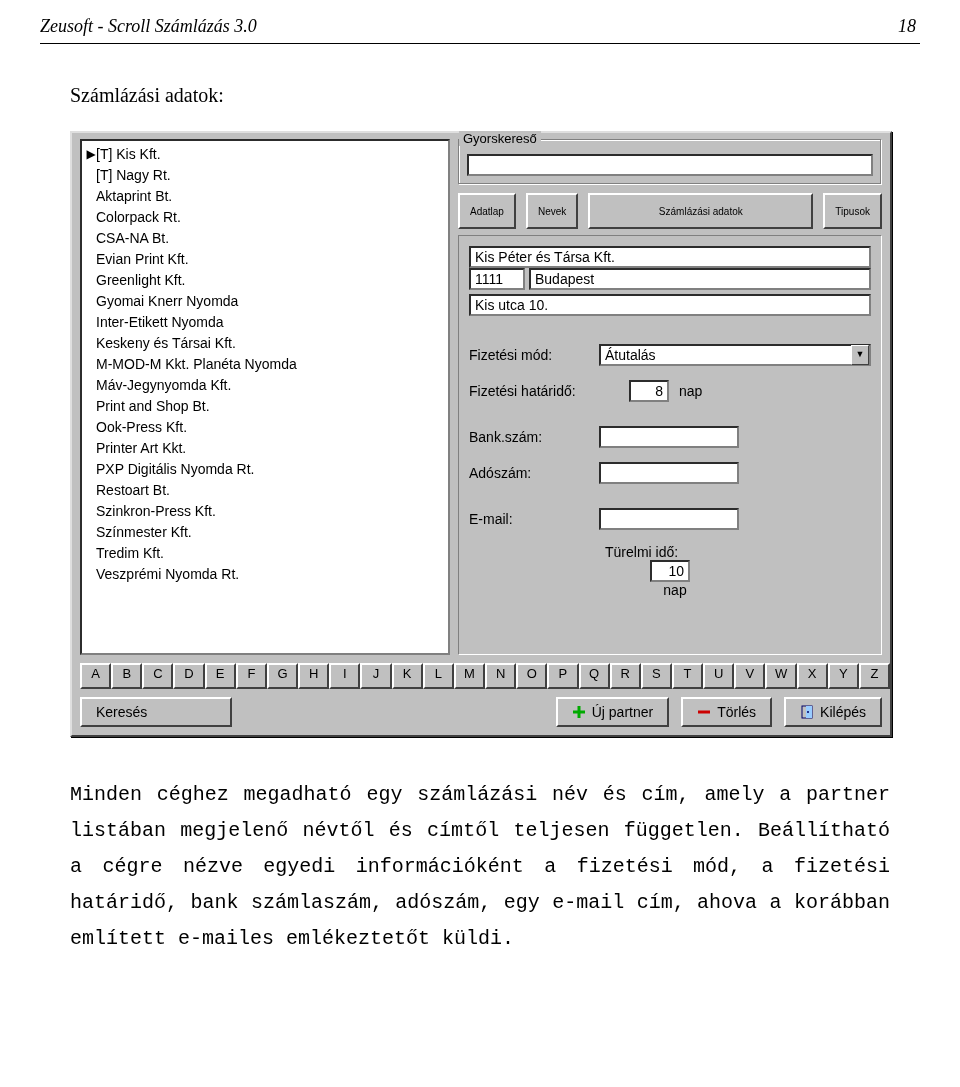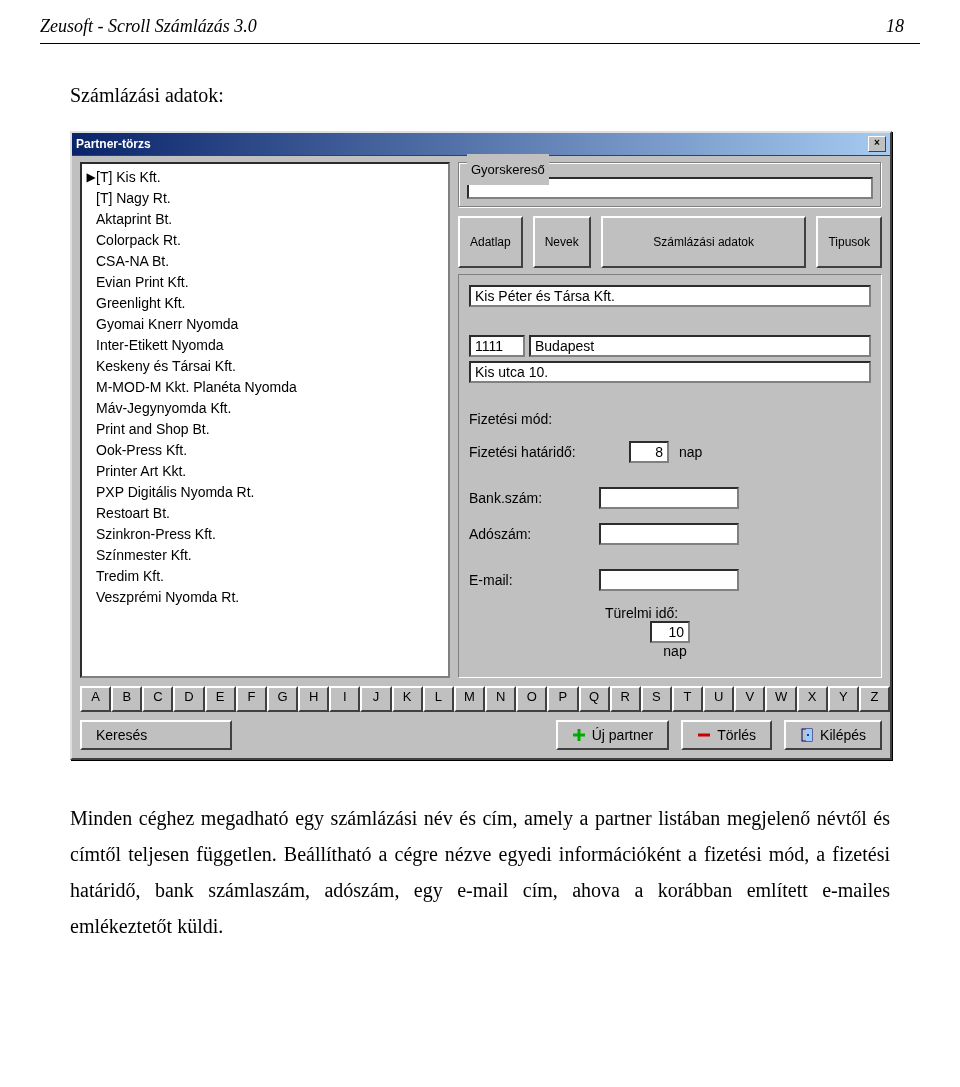--- a/index.html
+++ b/index.html
@@ -13,21 +13,21 @@
   .page {
     width:960px;
     padding:16px 40px 30px 40px;
     box-sizing:border-box;
   }
   .doc-header {
     display:flex;
     justify-content:space-between;
     font-style:italic;
     font-size:18px;
-    margin:0 16px 6px 0;
+    margin:0 4px 6px 0;
   }
   .page-rule {
     border:none;
     border-top:1px solid #000;
     margin:0 0 40px 0;
   }
   .section-title {
     font-size:20px;
     margin:0 0 24px 30px;
   }
@@ -97,23 +97,23 @@
   }
   .groupbox {
     border:1px solid;
     border-color:#808080 #fff #fff #808080;
     box-shadow:inset -1px -1px 0 #808080, inset 1px 1px 0 #fff;
     margin:0 0 6px 0;
     padding:14px 8px 8px 8px;
     position:relative;
   }
   .groupbox .legend {
-    position:absolute;top:-9px;left:8px;
-    background:#c0c0c0;
-    padding:8px 4px;font-size:13px;
+    position:absolute;top:-9px;left:0;
+    background:#c0c0c0;
+    padding:0 4px;font-size:13px;
   }
   .sunk-input, .combo {
     background:#fff;
     border:2px inset #808080;
     height:22px;
     padding:0 4px;
     font-size:14px;
     font-family:Arial,sans-serif;
     box-sizing:border-box;
     line-height:18px;
@@ -132,22 +132,22 @@
   .tabs {
     display:flex;
     gap:10px;
     margin:2px 0 6px 0;
   }
   .tab, .btn {
     background:#c0c0c0;
     border:2px solid;
     border-color:#fff #404040 #404040 #fff;
     height:24px;
-    padding:12px 10px;
-    font-size:12px;
+    padding:4px 10px;
+    font-size:10px;
     display:flex;align-items:center;justify-content:center;
     white-space:nowrap;
   }
   .tab.active {
     border-color:#fff #404040 #404040 #fff;
   }
   .form-area {
     border:1px solid;
     border-color:#808080 #fff #fff #808080;
     padding:10px 10px 8px 10px;
@@ -183,39 +183,36 @@
   .footer-bar .btn {
     gap:6px;padding:0 14px;height:26px;font-size:14px;
   }
   .spacer {flex:1;}
   .ico {width:14px;height:14px;display:inline-block;}
   .body-text {
     margin:12px 30px;
     font-size:20px;
     line-height:1.8;
     text-align:justify;
+    font-family:Liberation Mono, monospace;
   }
 </style>
 </head>
 <body>
 
 <div class="page">
   <div class="doc-header">
     <span>Zeusoft - Scroll Számlázás 3.0</span>
     <span>18</span>
   </div>
   <hr class="page-rule">
 
   <div class="section-title">Számlázási adatok:</div>
 
   <div class="app-window">
-    <div class="titlebar">
-      <span>Partner-törzs</span>
-      <div class="close-btn">×</div>
-    </div>
 
     <div class="window-body">
 
       <div class="left-col">
         <div class="listbox">
           <div class="items" id="list-items">
               <div class="row">
                 <span class="marker">▶</span>
                 <span>[T] Kis Kft.</span>
               </div>
@@ -310,30 +307,34 @@
         </div>
 
         <div class="tabs">
           <div class="tab">Adatlap</div>
           <div class="tab">Nevek</div>
           <div class="tab active" style="flex:1;">Számlázási adatok</div>
           <div class="tab">Tipusok</div>
         </div>
 
         <div class="form-area">
-          <div class="sunk-input" style="width:100%;margin-bottom:28px;">Kis Péter és Társa Kft.</div>
+          <div class="sunk-input" style="width:100%;">Kis Péter és Társa Kft.</div>
 
           <div style="display:flex;gap:4px;margin-bottom:4px;">
             <div class="sunk-input" style="width:56px;">1111</div>
             <div class="sunk-input" style="flex:1;">Budapest</div>
           </div>
           <div class="sunk-input" style="width:100%;margin-bottom:28px;">Kis utca 10.</div>
 
           <div class="fld-row">
             <label>Fizetési mód:</label>
+            <div class="combo" style="flex:1;">
+              <span>Átutalás</span>
+              <span class="arrow">▼</span>
+            </div>
           </div>
 
           <div class="fld-row">
             <label>Fizetési határidő:</label>
             <div class="sunk-input" style="width:40px;text-align:right;margin-left:30px;">8</div>
             <span style="margin-left:10px;">nap</span>
           </div>
 
           <div style="height:10px;"></div>
 

